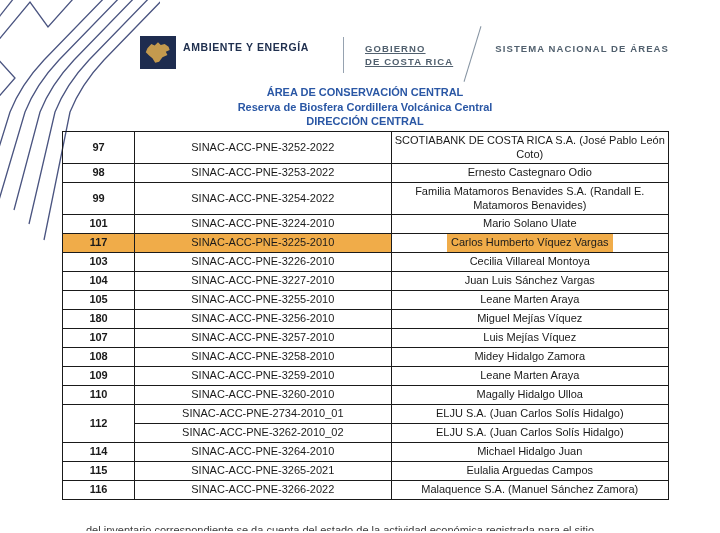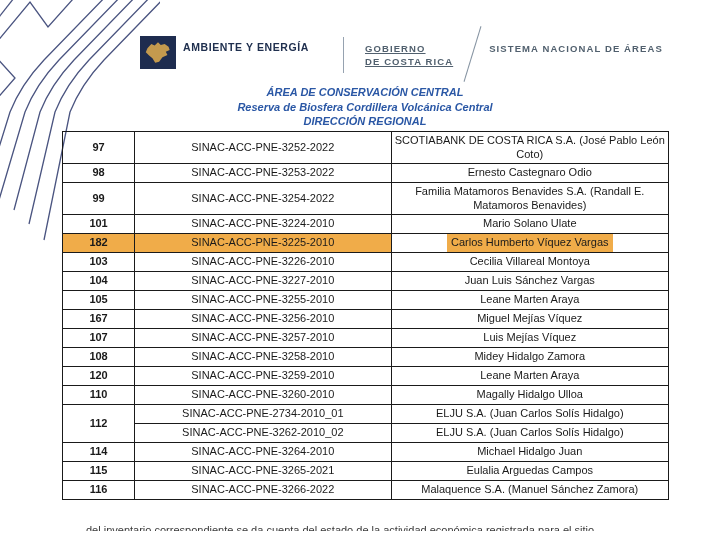--- a/index.html
+++ b/index.html
@@ -20,30 +20,30 @@
   .header-divider{position:absolute;left:343px;top:37px;width:1px;height:36px;background:#96a2b0;}
   .gov-text{
     position:absolute;left:365px;top:43px;font-size:9.5px;font-weight:bold;
     color:#51606e;letter-spacing:1.1px;line-height:12.5px;white-space:nowrap;text-decoration:underline;
   }
   .header-slash{
     position:absolute;left:472px;top:25px;width:1px;height:58px;background:#8694a2;
     transform:rotate(17deg);
   }
   .sinac-text{
-    position:absolute;left:483px;top:43px;width:186px;text-align:center;
+    position:absolute;left:483px;top:43px;width:186px;text-align:right;
     font-size:9.5px;font-weight:bold;color:#51606e;letter-spacing:1.1px;
     line-height:12.5px;white-space:nowrap;
   }
   
   .titles{
     position:absolute;left:62px;top:85px;width:606px;text-align:center;
     color:#2a57a5;font-weight:bold;
   }
-  .titles .t-line{font-size:11px;line-height:14.5px;font-style:italic;}
+  .titles .t-line{font-size:11px;line-height:14.5px;}
   
   .permit-table{
     position:absolute;left:62px;top:131px;width:607px;
     border-collapse:collapse;table-layout:fixed;
     border:1.5px solid #141414;
   }
   .permit-table td{
     border:1px solid #1a1a1a;font-size:11px;line-height:13.5px;
     text-align:center;vertical-align:middle;padding:2px 3px;
     overflow:hidden;
@@ -93,21 +93,21 @@
 
   <div class="header-slash"></div>
 
   <div class="sinac-text">
     <div>SISTEMA NACIONAL DE ÁREAS</div>
   </div>
 
   <div class="titles">
     <div class="t-line">ÁREA DE CONSERVACIÓN CENTRAL</div>
     <div class="t-line">Reserva de Biosfera Cordillera Volcánica Central</div>
-    <div class="t-line">DIRECCIÓN REGIONAL</div>
+    <div class="t-line">DIRECCIÓN CENTRAL</div>
   </div>
 
   <table class="permit-table">
     <colgroup>
       <col style="width:72px">
       <col style="width:256px">
       <col style="width:277px">
     </colgroup>
     <tbody>
         <tr>
@@ -124,56 +124,56 @@
           <td class="col-num">99</td>
           <td class="col-permit">SINAC-ACC-PNE-3254-2022</td>
           <td class="col-holder">Familia Matamoros Benavides S.A. (Randall E. Matamoros Benavides)</td>
         </tr>
         <tr>
           <td class="col-num">101</td>
           <td class="col-permit">SINAC-ACC-PNE-3224-2010</td>
           <td class="col-holder">Mario Solano Ulate</td>
         </tr>
         <tr class="hl-row">
-          <td class="col-num cell-fill">182</td>
+          <td class="col-num cell-fill">117</td>
           <td class="col-permit cell-fill">SINAC-ACC-PNE-3225-2010</td>
           <td class="col-holder"><span class="hl-text">Carlos Humberto Víquez Vargas</span></td>
         </tr>
         <tr>
           <td class="col-num">103</td>
           <td class="col-permit">SINAC-ACC-PNE-3226-2010</td>
           <td class="col-holder">Cecilia Villareal Montoya</td>
         </tr>
         <tr>
           <td class="col-num">104</td>
           <td class="col-permit">SINAC-ACC-PNE-3227-2010</td>
           <td class="col-holder">Juan Luis Sánchez Vargas</td>
         </tr>
         <tr>
           <td class="col-num">105</td>
           <td class="col-permit">SINAC-ACC-PNE-3255-2010</td>
           <td class="col-holder">Leane Marten Araya</td>
         </tr>
         <tr>
-          <td class="col-num">167</td>
+          <td class="col-num">180</td>
           <td class="col-permit">SINAC-ACC-PNE-3256-2010</td>
           <td class="col-holder">Miguel Mejías Víquez</td>
         </tr>
         <tr>
           <td class="col-num">107</td>
           <td class="col-permit">SINAC-ACC-PNE-3257-2010</td>
           <td class="col-holder">Luis Mejías Víquez</td>
         </tr>
         <tr>
           <td class="col-num">108</td>
           <td class="col-permit">SINAC-ACC-PNE-3258-2010</td>
           <td class="col-holder">Midey Hidalgo Zamora</td>
         </tr>
         <tr>
-          <td class="col-num">120</td>
+          <td class="col-num">109</td>
           <td class="col-permit">SINAC-ACC-PNE-3259-2010</td>
           <td class="col-holder">Leane Marten Araya</td>
         </tr>
         <tr>
           <td class="col-num">110</td>
           <td class="col-permit">SINAC-ACC-PNE-3260-2010</td>
           <td class="col-holder">Magally Hidalgo Ulloa</td>
         </tr>
         <tr>
           <td class="col-num" rowspan="2">112</td>

